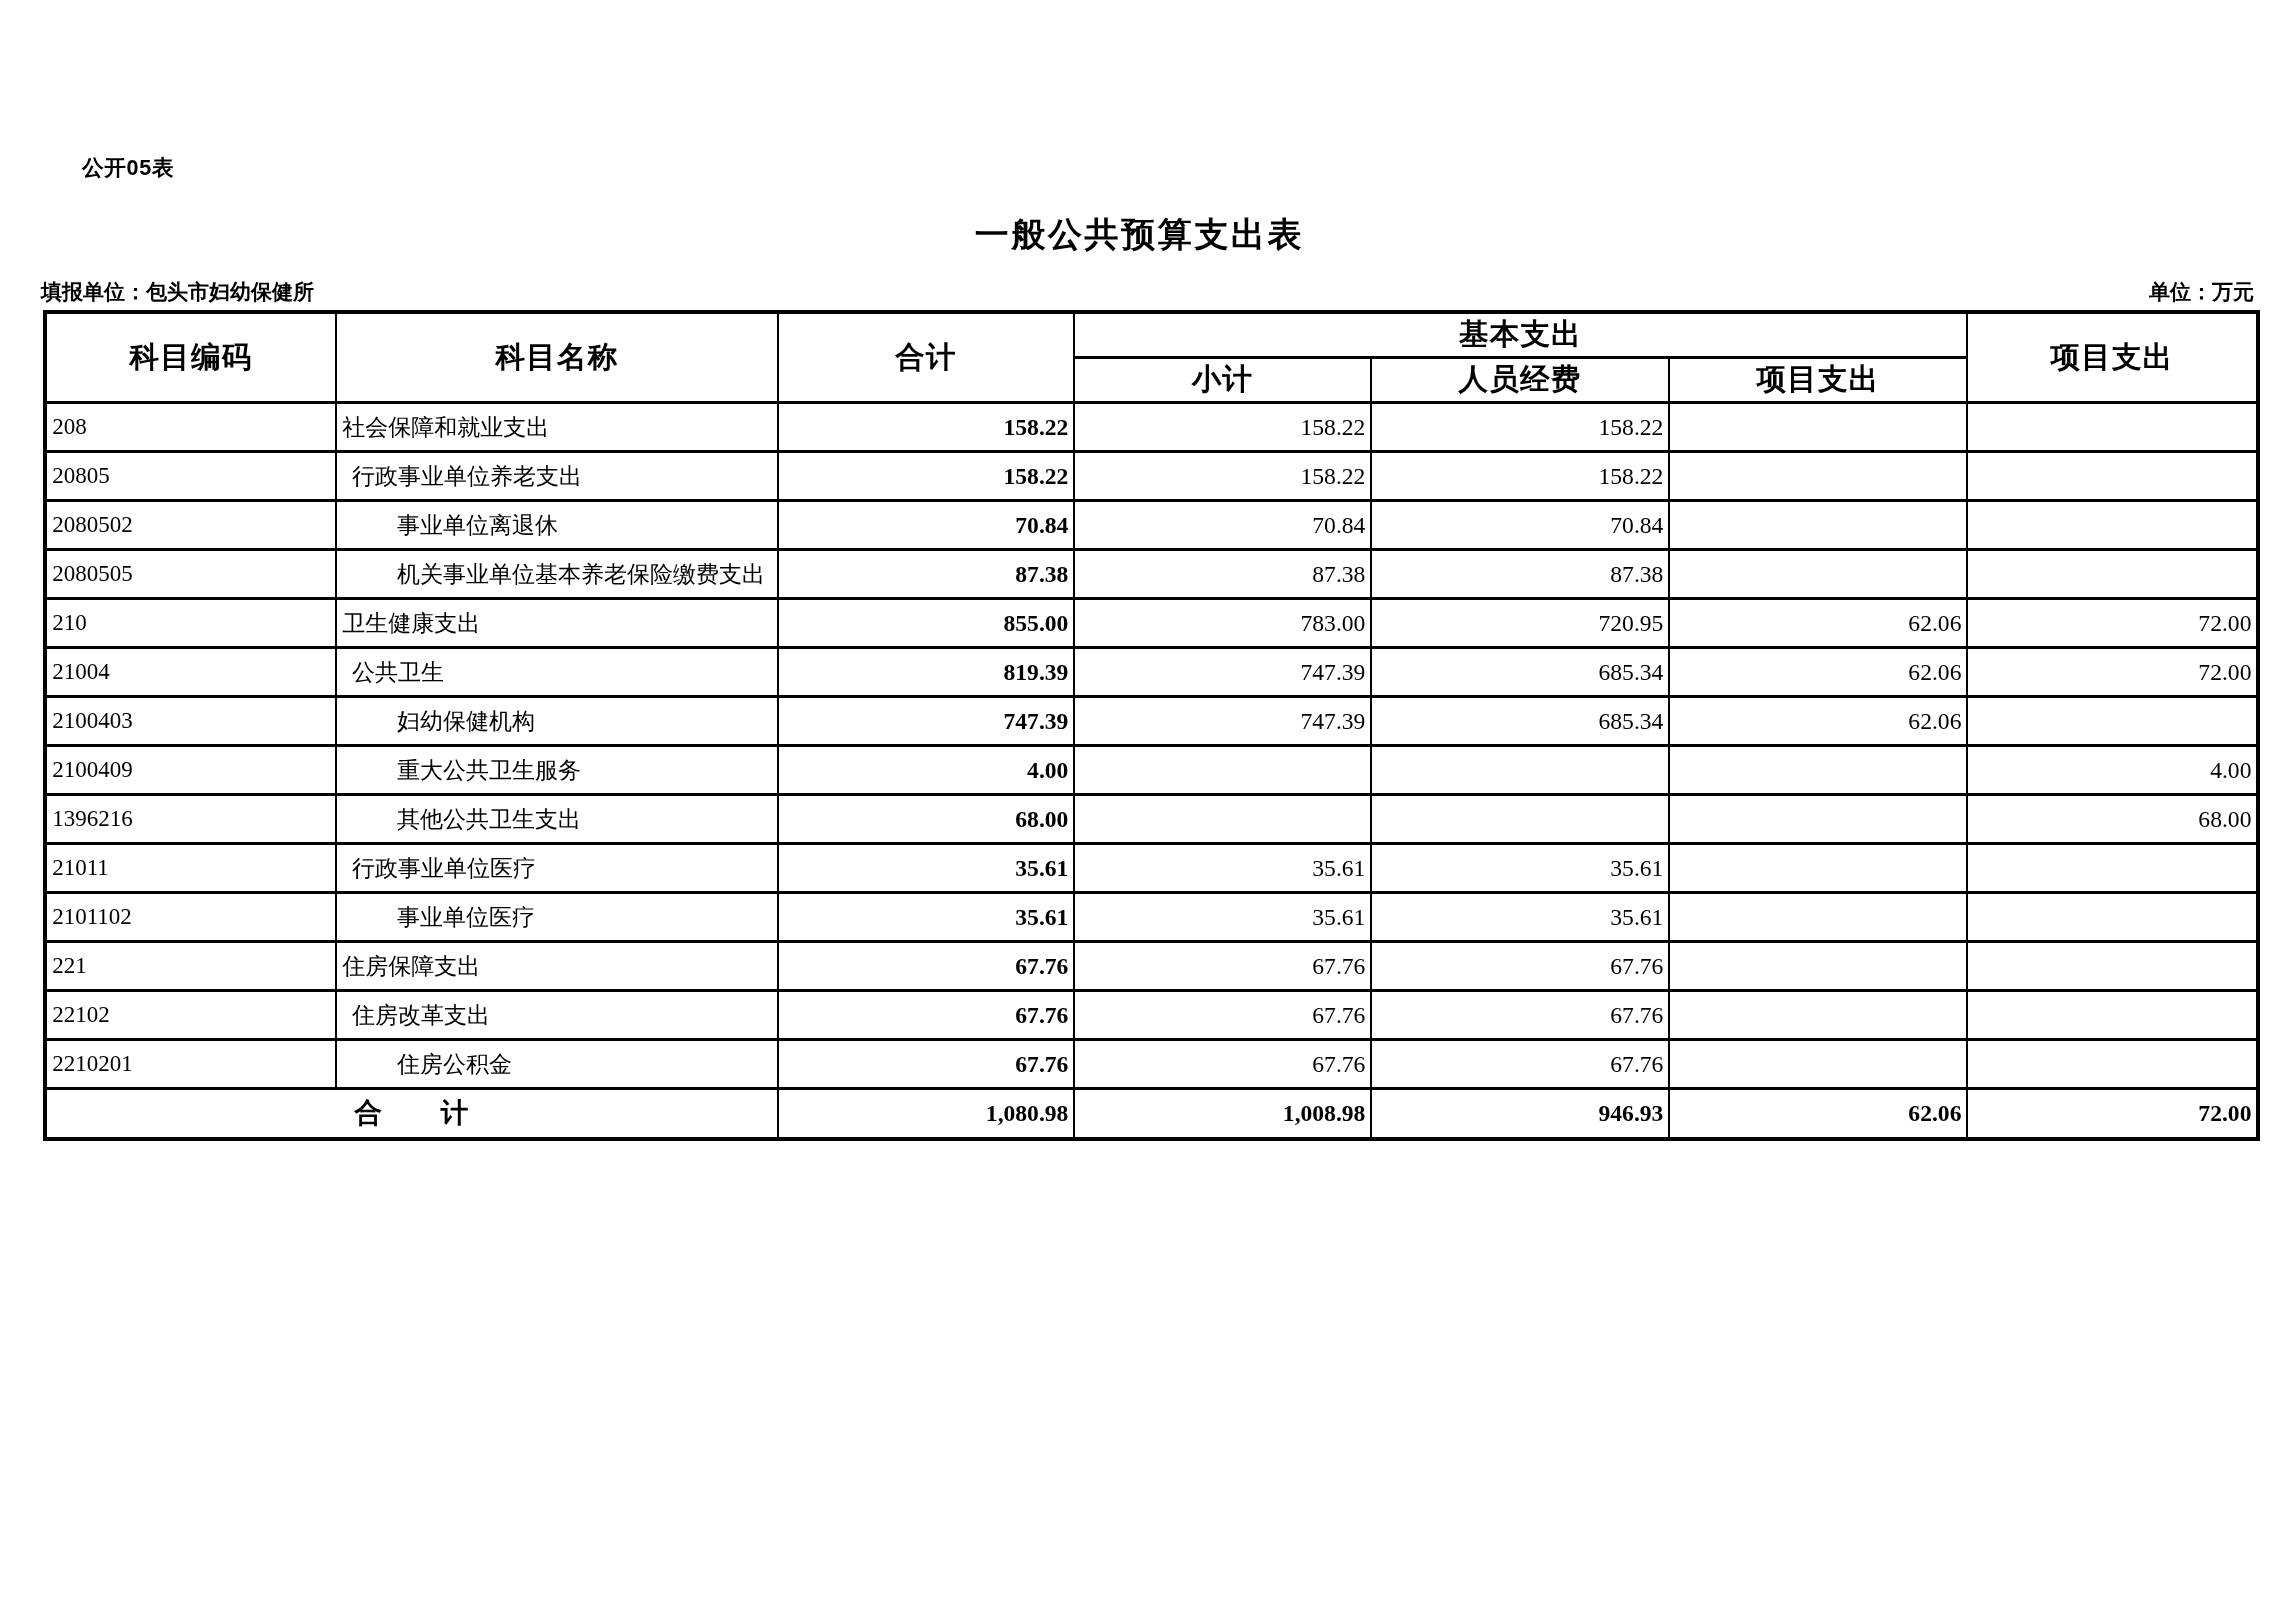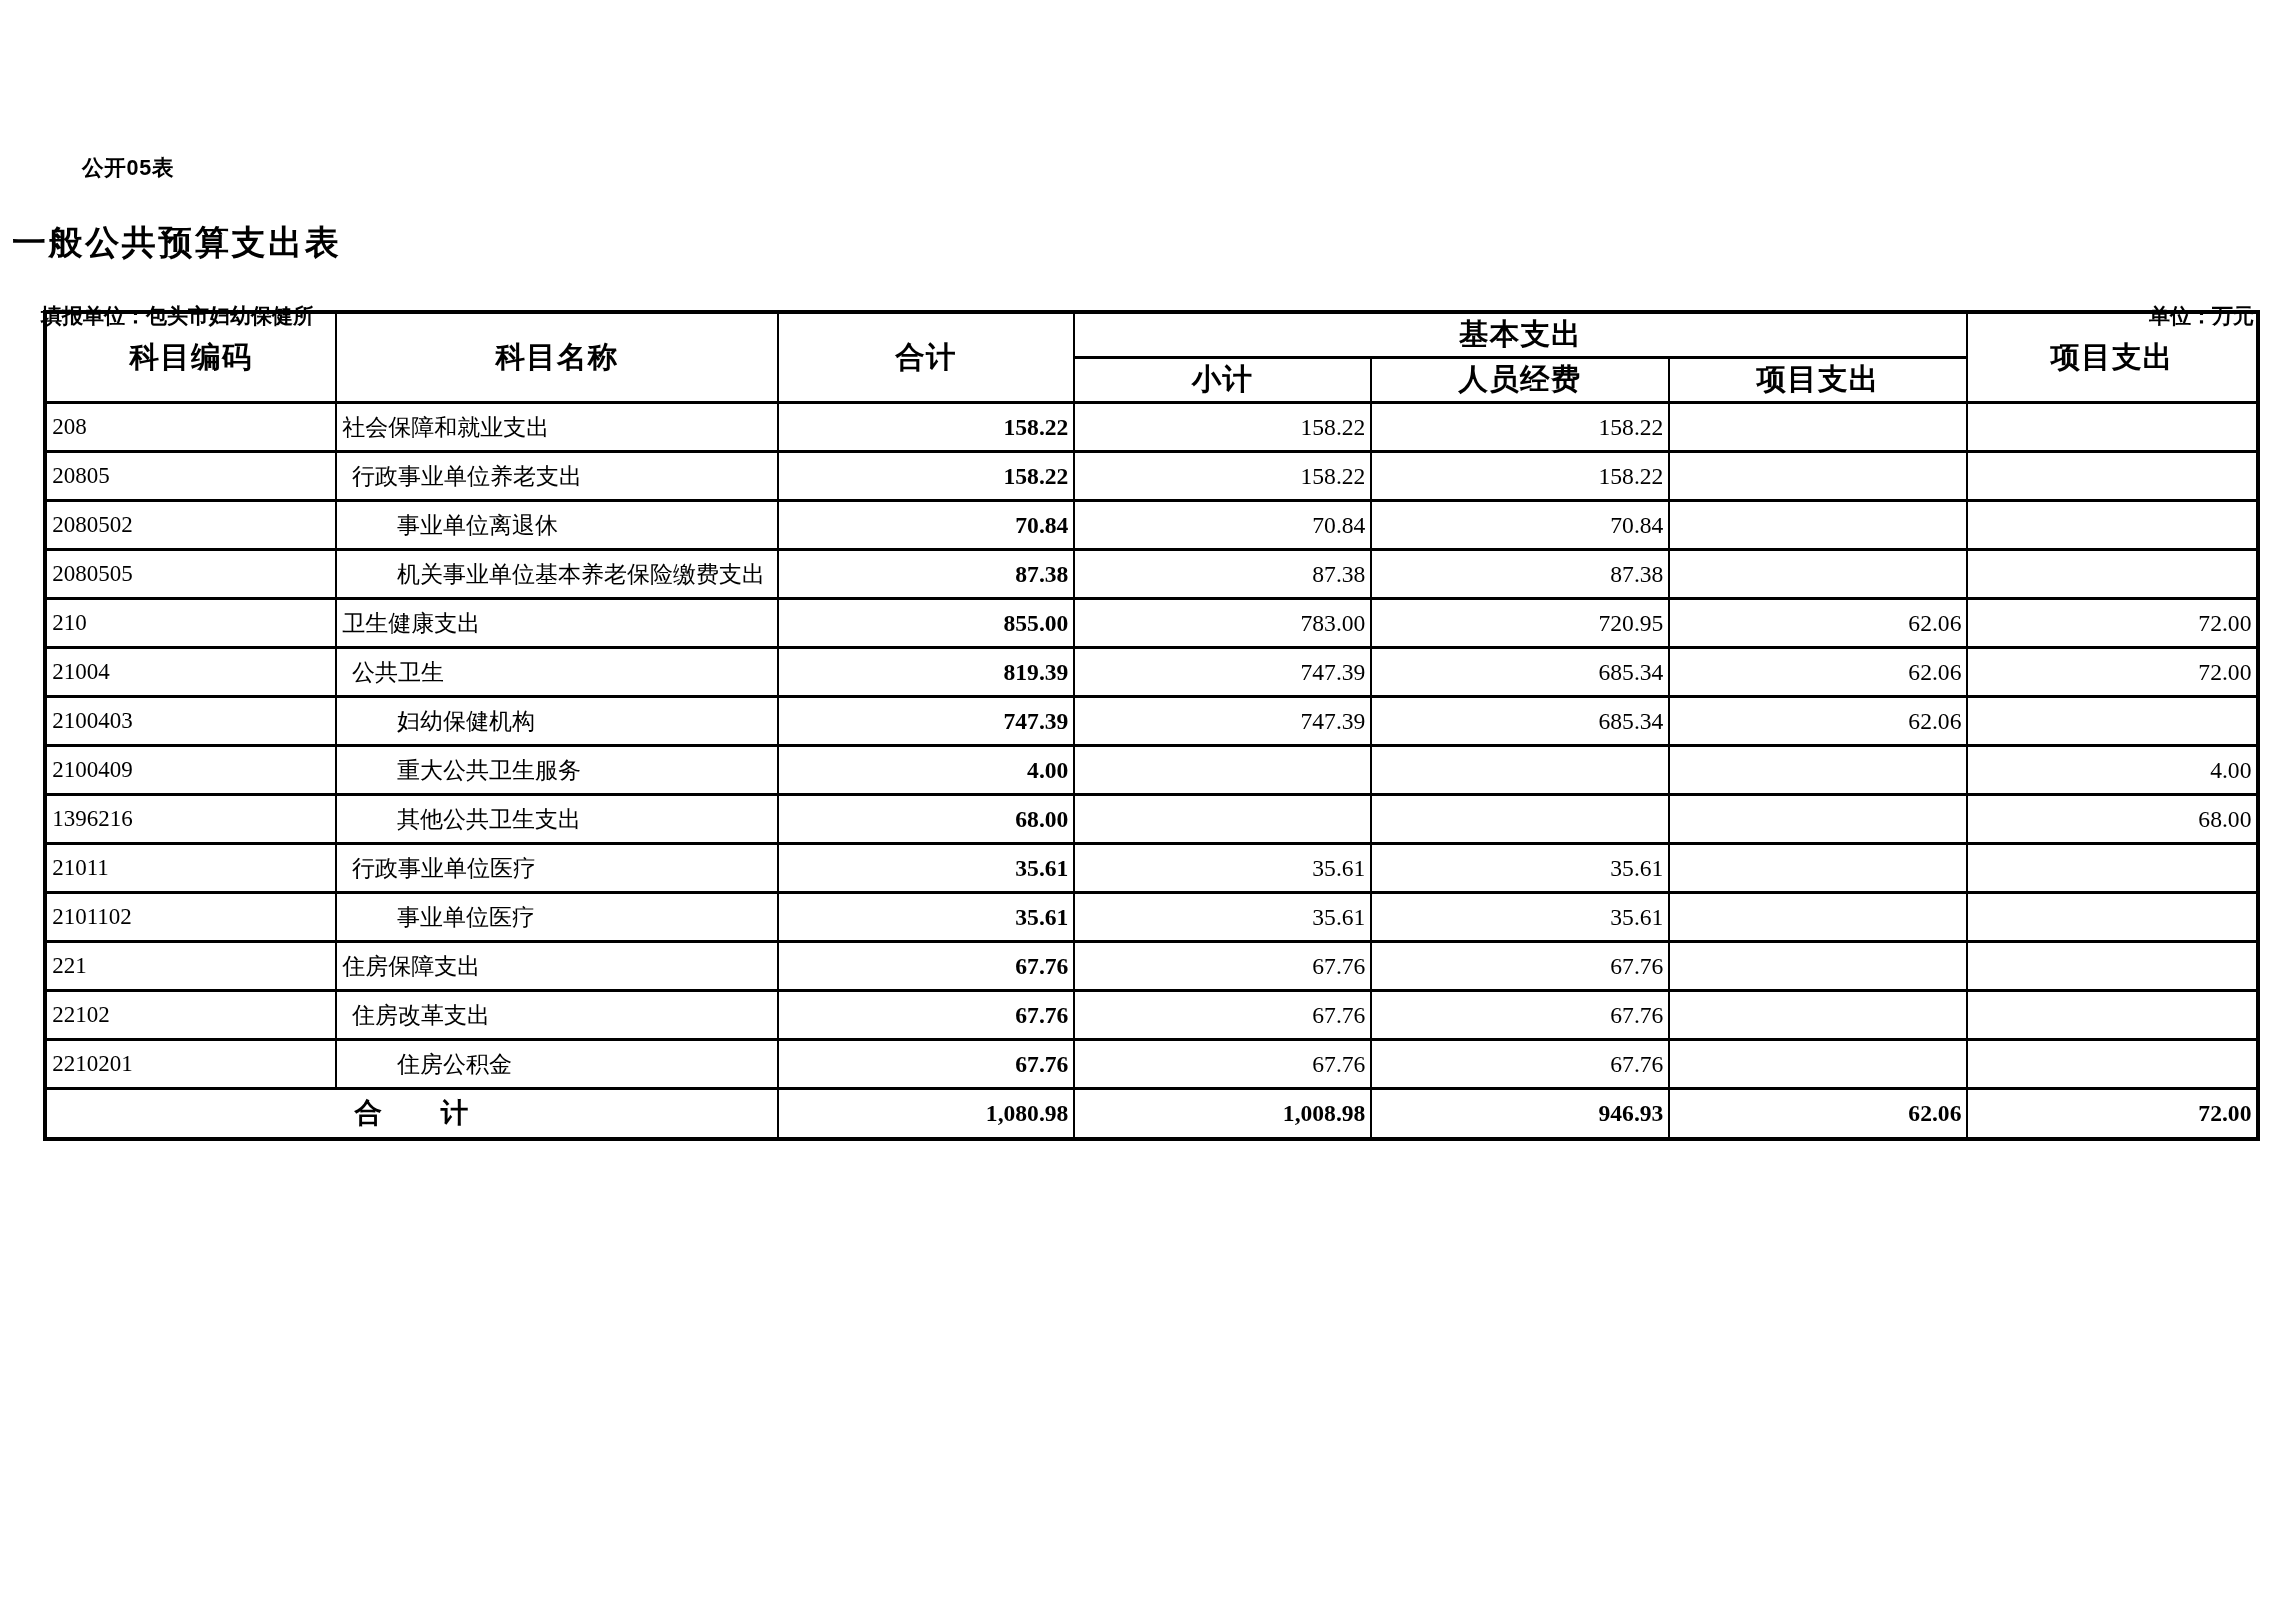--- a/index.html
+++ b/index.html
@@ -25,38 +25,38 @@
     font-size: 21.6px;
     letter-spacing: 0.7px;
     margin-left: 34px;
   }
 
   .page-title {
     position: absolute;
     left: 0;
     right: 16px;
     top: 208px;
+    text-align: center;
     font-family: "Liberation Serif", serif;
     font-weight: bold;
     font-size: 34px;
     letter-spacing: 2.6px;
-    margin: 12px;
+    margin: 4px;
   }
 
   .meta-row {
     position: absolute;
     left: 41px;
     right: 41px;
     top: 278px;
     display: flex;
     justify-content: space-between;
     font-family: "Liberation Sans", sans-serif;
     font-weight: bold;
     font-size: 21px;
-    margin-top: 24px;
   }
 
   table.budget {
     position: absolute;
     left: 43px;
     top: 310px;
     width: 2212px;
     border-collapse: collapse;
     table-layout: fixed;
     border: 4.6px solid #000;

